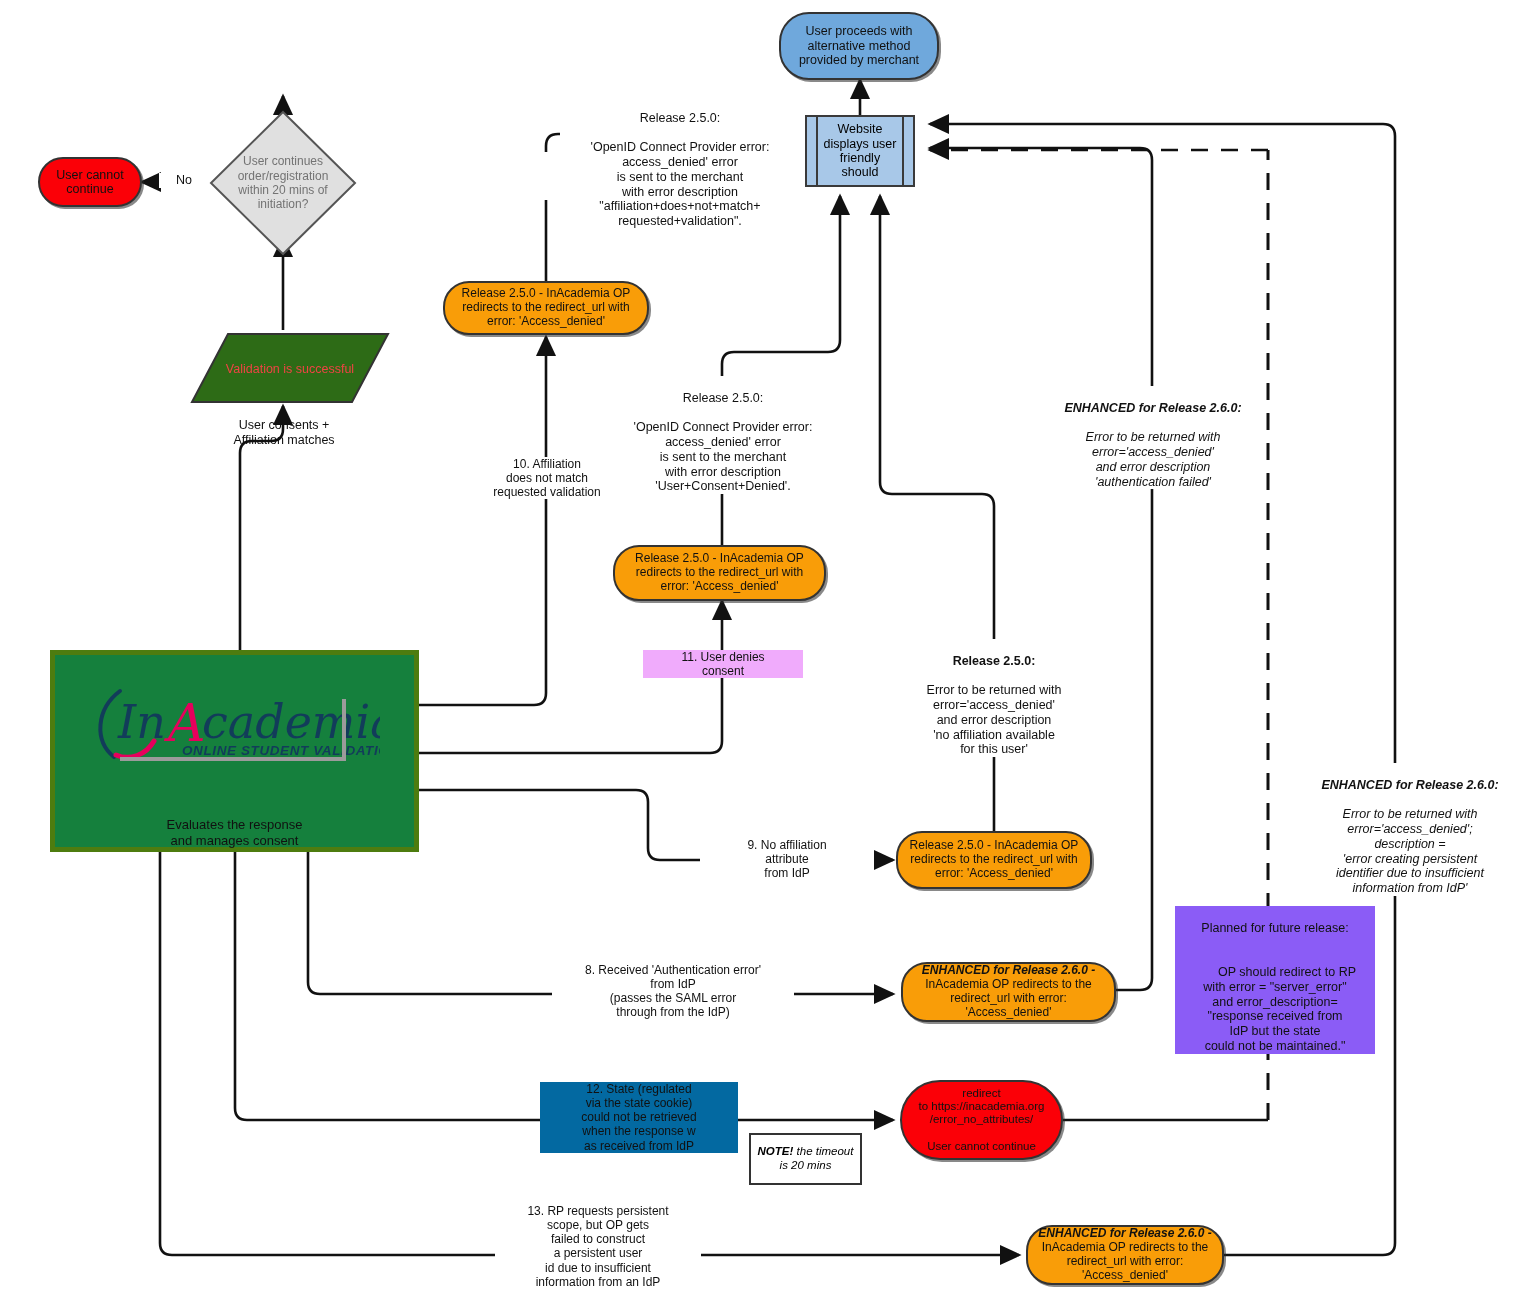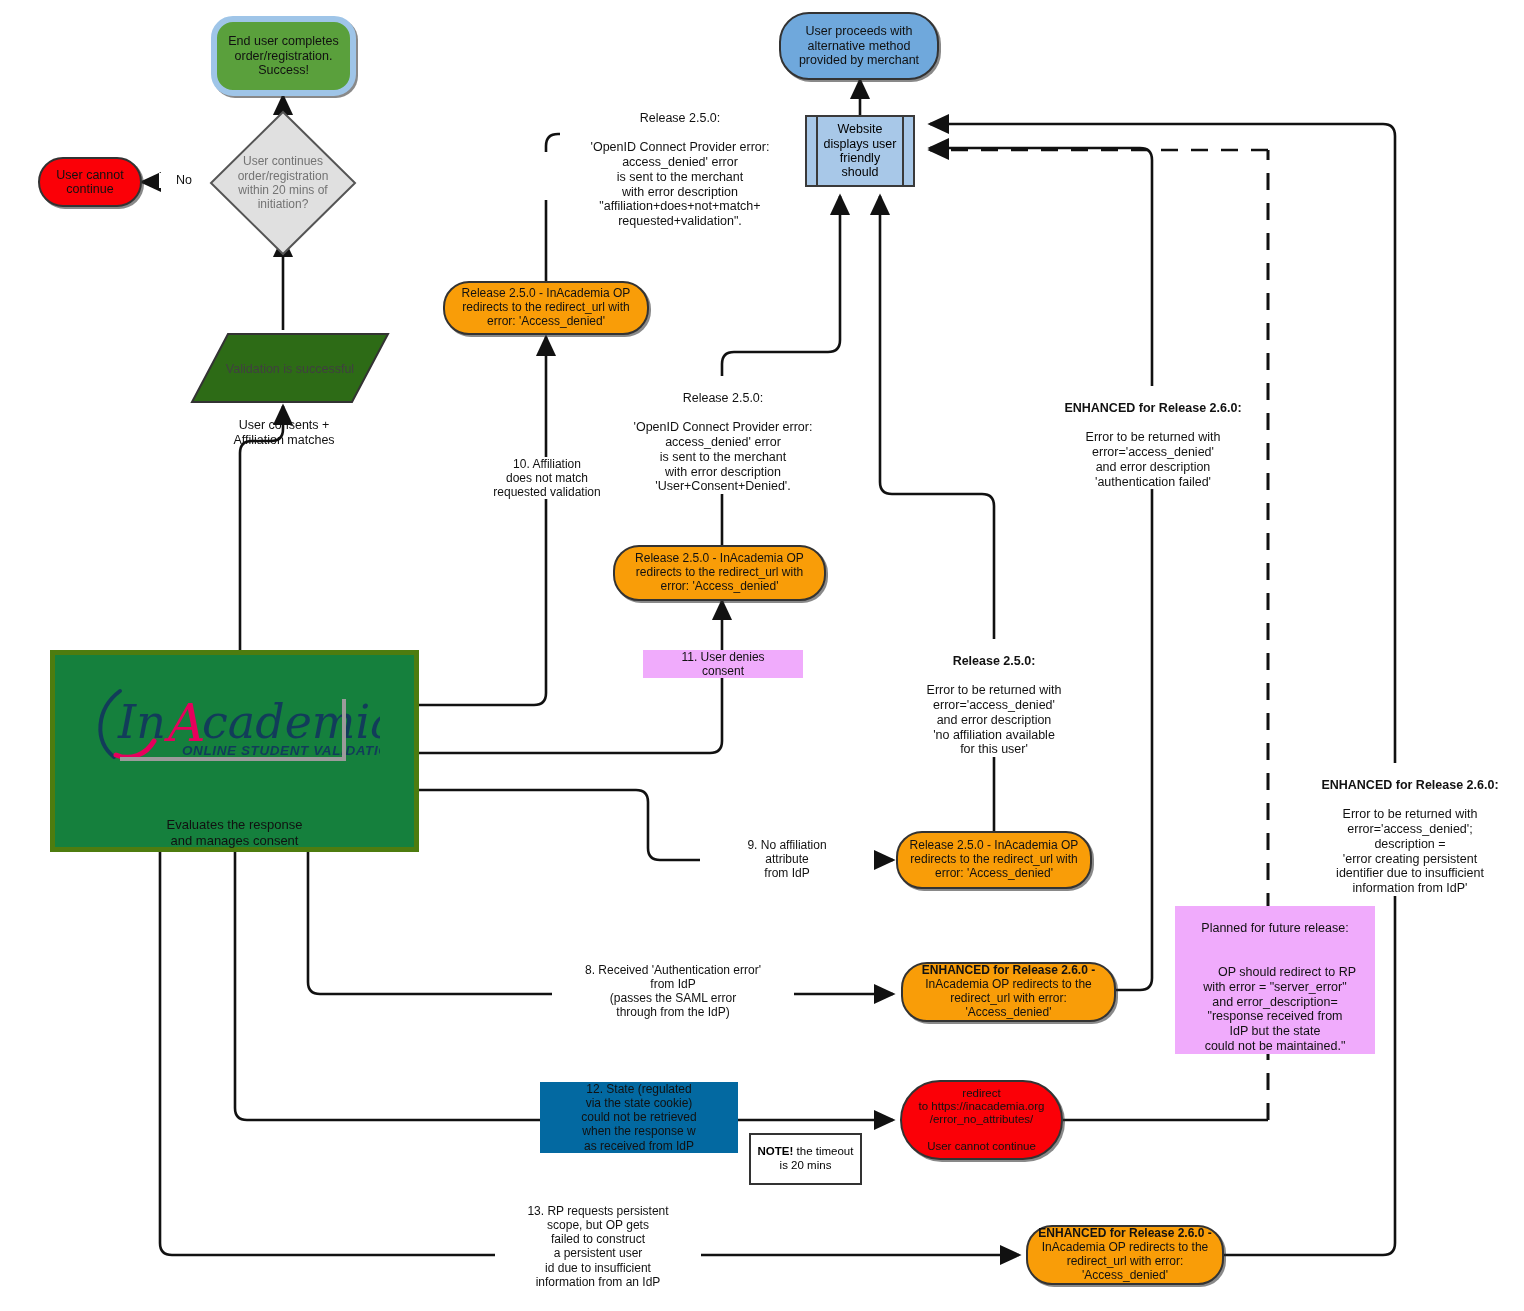--- a/index.html
+++ b/index.html
@@ -7,21 +7,21 @@
   #stage{position:relative;width:1524px;height:1311px;background:#fff;overflow:hidden;}
   #wires{position:absolute;left:0;top:0;width:1524px;height:1311px;}
   .node{position:absolute;box-sizing:border-box;display:flex;align-items:center;
         justify-content:center;text-align:center;color:#111;}
   .node .txt{width:100%;padding:0 6px;line-height:1.15;}
   .rounded{border:2px solid #333;border-radius:26px;}
   .shadowed{box-shadow:2px 2px 0 rgba(40,40,40,.55);}
   .edgelabel{position:absolute;text-align:center;color:#111;line-height:1.18;
              white-space:pre-line;}
   .bold1{font-weight:bold;}
-  .ital{}
+  .ital{font-style:italic;}
   .logobox{position:absolute;background:#15803d;border:5px solid #4d7c0f;
            box-sizing:border-box;display:flex;flex-direction:column;
            align-items:center;justify-content:flex-start;}
   .logowrap{margin-top:28px;width:290px;}
   .logosub{margin-top:52px;text-align:center;line-height:1.2;color:#111;}
   .notebox{position:absolute;border:2px solid #333;background:#fff;
            box-sizing:border-box;display:flex;align-items:center;
            justify-content:center;text-align:center;line-height:1.2;}
   .websitebox{position:absolute;box-sizing:border-box;background:#a8c8e8;
               border:2px solid #3a3a3a;display:flex;align-items:center;
@@ -88,24 +88,20 @@
       <path d="M1063,1120 L1268,1120"></path>
     </g>
     <g fill="none" stroke="#111" stroke-width="2.6" stroke-dasharray="17 13">
       <path d="M1268,150 L945,150"></path>
     </g>
     <g fill="none" stroke="#111" stroke-width="2.6">
       <path d="M948,150 L930,150" marker-end="url(#ah)"></path>
     </g>
   </svg>
 
-  <div class="node shadowed" style="left:211px;top:16px;width:145px;height:80px;background:#5aa03c;
-              border:6px solid #9fc5e8;border-radius:22px;font-size:12.5px;">
-    <div class="txt">End user completes order/registration. Success!</div>
-  </div>
 
   <div class="node shadowed" style="left:38px;top:157px;width:104px;height:50px;background:#fb0007;
               border:2px solid #333;border-radius:25px;font-size:12.5px;">
     <div class="txt">User cannot continue</div>
   </div>
 
   <div class="diamondwrap" style="left:209px;top:110px;width:148px;height:146px;">
     <svg width="148" height="146" viewBox="0 0 148 146">
       <polygon points="74,2 146,73 74,144 2,73" fill="#e0e0e0" stroke="#555" stroke-width="2"></polygon>
     </svg>
@@ -115,21 +111,21 @@
       <span>User continues order/registration within 20 mins of initiation?</span>
     </div>
   </div>
 
   <div class="paraWrap" style="left:190px;top:332px;width:200px;height:72px;">
     <svg width="200" height="72" viewBox="0 0 200 72">
       <polygon points="38,2 198,2 162,70 2,70" fill="#2d6b16" stroke="#333" stroke-width="2"></polygon>
     </svg>
     <div style="position:absolute;left:20px;top:14px;width:160px;height:46px;
                 display:flex;align-items:center;justify-content:center;
-                text-align:center;font-size:12.5px;line-height:1.2;color:#404040;">
+                text-align:center;font-size:12.5px;line-height:1.2;color:#ef4444;">
       <span>Validation is successful</span>
     </div>
   </div>
 
   <div class="node shadowed" style="left:779px;top:12px;width:160px;height:68px;background:#6fa8dc;
               border:2px solid #333;border-radius:30px;font-size:12.5px;">
     <div class="txt">User proceeds with alternative method provided by merchant</div>
   </div>
 
   <div class="websitebox" style="left:805px;top:115px;width:110px;height:72px;font-size:12.5px;">
@@ -291,21 +287,21 @@
     <span class="bold1">ENHANCED for Release 2.6.0:</span><br>
     <span style="white-space:pre-line;">Error to be returned with
 error='access_denied';
 description =
 'error creating persistent
 identifier due to insufficient
 information from IdP'</span>
   </div>
 
   <div class="edgelabel" style="left:1175px;top:906px;width:200px;font-size:12.5px;
-              background:#f0abfc;">
+              background:#8b5cf6;">
     <span>Planned for future release:</span><br><br>
     <span style="white-space:pre-line;margin-left:24px;">OP should redirect to RP
 with error = "server_error"
 and error_description=
 "response received from
 IdP but the state
 could not be maintained."</span>
   </div>
 
 </div>

